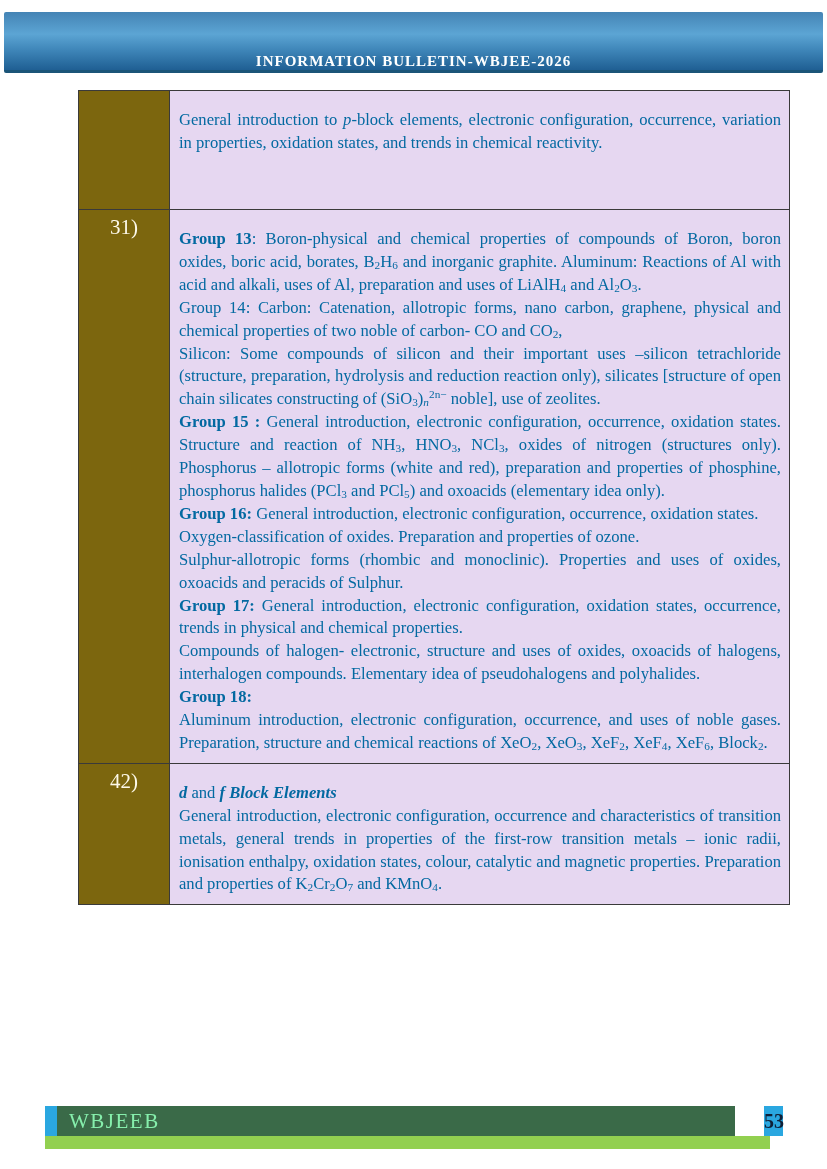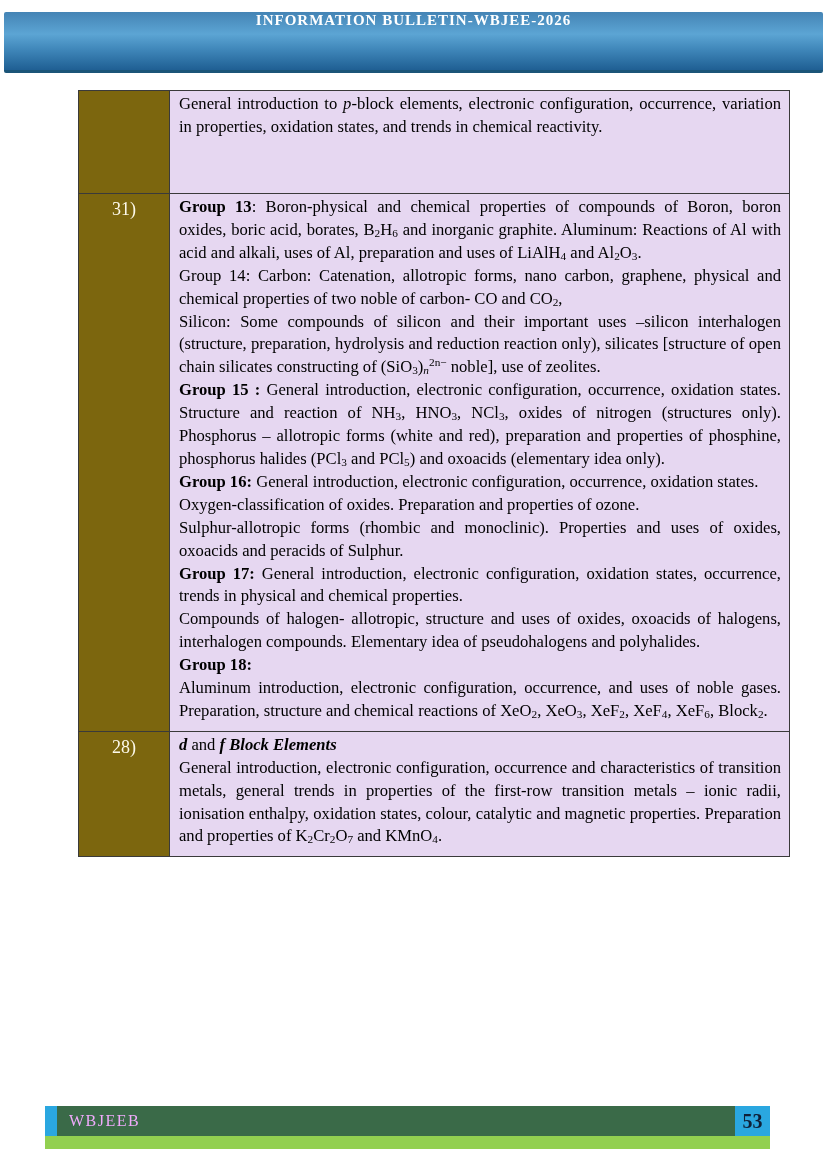--- a/index.html
+++ b/index.html
@@ -5,56 +5,56 @@
   html,body{margin:0;padding:0;background:#ffffff;}
   .page{
     position:relative;width:827px;height:1169px;background:#ffffff;overflow:hidden;
     font-family:"Liberation Serif","DejaVu Serif",serif;
   }
   
   .header{
     position:absolute;left:4px;top:12px;width:819px;height:58px;
     background:linear-gradient(180deg,#4484b5 0%,#5ca5d4 38%,#3c83b6 68%,#1f5f93 100%);
     border-bottom:3px solid #1b5578;border-radius:2px;
-    display:flex;align-items:flex-start;justify-content:center;
+    display:flex;align-items:flex-end;justify-content:center;
   }
   .header-title{
     color:#ffffff;font-size:15px;font-weight:bold;letter-spacing:1px;
   }
   
   table.syllabus{
     position:absolute;left:78px;top:90px;width:690px;
     border-collapse:collapse;table-layout:fixed;
   }
   table.syllabus td{border:1px solid #3a3a3a;vertical-align:top;}
   td.num-cell{
     width:88px;background:#7c660e;color:#fdf9ea;
-    text-align:center;font-size:18px;padding-top:5px;
+    text-align:center;font-size:21px;padding-top:5px;
   }
   td.content-cell{
-    width:602px;background:#e6d7f1;color:#000000;
-    padding:2px 8px 8px 9px;
+    width:602px;background:#e6d7f1;color:#0369a1;
+    padding:18px 8px 8px 9px;
     margin-top:36px;
   }
   td.content-cell p{
     margin:0;text-align:justify;font-size:16.6px;line-height:22.9px;
   }
   tbody tr:first-child td{height:92px;}
   sub,sup{font-size:0.68em;line-height:0;}
   sub{vertical-align:-0.22em;}
   sup{vertical-align:0.5em;}
   
   .footer-green{
     position:absolute;left:45px;top:1106px;width:690px;height:30px;
     background:#3a6a48;display:flex;align-items:center;
   }
   .footer-accent{width:12px;height:30px;background:#2aa7e0;margin-right:12px;}
-  .footer-brand{color:#f0abfc;font-size:16px;letter-spacing:1.5px;}
+  .footer-brand{color:#86efac;font-size:21px;letter-spacing:1.5px;}
   .page-num{
-    position:absolute;left:735px;top:1106px;width:35px;height:30px;
+    position:absolute;left:764px;top:1106px;width:19px;height:30px;
     background:#2aa7e0;color:#0f2038;font-weight:bold;font-size:20px;
     text-align:center;line-height:30px;
   }
   .footer-lime{
     position:absolute;left:45px;top:1136px;width:725px;height:13px;background:#92d050;
   }
 </style>
 </head>
 <body>
 
@@ -70,33 +70,33 @@
           <td class="num-cell"></td>
           <td class="content-cell">
             <p><span>General introduction to </span><span style="font-style: italic;">p</span><span>-block elements, electronic configuration, occurrence, variation in properties, oxidation states, and trends in chemical reactivity.</span></p>
           </td>
         </tr>
         <tr>
           <td class="num-cell">31)</td>
           <td class="content-cell">
             <p><span style="font-weight: bold;">Group 13</span><span>: Boron-physical and chemical properties of compounds of Boron, boron oxides, boric acid, borates, B</span><sub>2</sub><span>H</span><sub>6</sub><span> and inorganic graphite. Aluminum: Reactions of Al with acid and alkali, uses of Al, preparation and uses of LiAlH</span><sub>4</sub><span> and Al</span><sub>2</sub><span>O</span><sub>3</sub><span>.</span></p>
             <p><span style="font-weight: normal;">Group 14:</span><span> Carbon: Catenation, allotropic forms, nano carbon, graphene, physical and chemical properties of two noble of carbon- CO and CO</span><sub>2</sub><span>,</span></p>
-            <p><span>Silicon: Some compounds of silicon and their important uses –silicon interhalogen (structure, preparation, hydrolysis and reduction reaction only), silicates [structure of open chain silicates constructing of (SiO</span><sub>3</sub><span>)</span><sub style="font-style: italic;">n</sub><sup>2n−</sup><span> noble], use of zeolites.</span></p>
+            <p><span>Silicon: Some compounds of silicon and their important uses –silicon tetrachloride (structure, preparation, hydrolysis and reduction reaction only), silicates [structure of open chain silicates constructing of (SiO</span><sub>3</sub><span>)</span><sub style="font-style: italic;">n</sub><sup>2n−</sup><span> noble], use of zeolites.</span></p>
             <p><span style="font-weight: bold;">Group 15 :</span><span> General introduction, electronic configuration, occurrence, oxidation states. Structure and reaction of NH</span><sub>3</sub><span>, HNO</span><sub>3</sub><span>, NCl</span><sub>3</sub><span>, oxides of nitrogen (structures only). Phosphorus – allotropic forms (white and red), preparation and properties of phosphine, phosphorus halides (PCl</span><sub>3</sub><span> and PCl</span><sub>5</sub><span>) and oxoacids (elementary idea only).</span></p>
             <p><span style="font-weight: bold;">Group 16:</span><span> General introduction, electronic configuration, occurrence, oxidation states.</span></p>
             <p><span>Oxygen-classification of oxides. Preparation and properties of ozone.</span></p>
             <p><span>Sulphur-allotropic forms (rhombic and monoclinic). Properties and uses of oxides, oxoacids and peracids of Sulphur.</span></p>
             <p><span style="font-weight: bold;">Group 17:</span><span> General introduction, electronic configuration, oxidation states, occurrence, trends in physical and chemical properties.</span></p>
-            <p><span>Compounds of halogen- allotropic, structure and uses of oxides, oxoacids of halogens, interhalogen compounds. Elementary idea of pseudohalogens and polyhalides.</span></p>
+            <p><span>Compounds of halogen- electronic, structure and uses of oxides, oxoacids of halogens, interhalogen compounds. Elementary idea of pseudohalogens and polyhalides.</span></p>
             <p><span style="font-weight: bold;">Group 18:</span></p>
             <p><span>Aluminum introduction, electronic configuration, occurrence, and uses of noble gases. Preparation, structure and chemical reactions of XeO</span><sub>2</sub><span>, XeO</span><sub>3</sub><span>, XeF</span><sub>2</sub><span>, XeF</span><sub>4</sub><span>, XeF</span><sub>6</sub><span>, Block</span><sub>2</sub><span>.</span></p>
           </td>
         </tr>
         <tr>
-          <td class="num-cell">28)</td>
+          <td class="num-cell">42)</td>
           <td class="content-cell">
             <p><span style="font-weight: bold; font-style: italic;">d</span><span style="font-weight: normal;"> and </span><span style="font-weight: bold; font-style: italic;">f</span><span style="font-weight: bold; font-style: italic;"> Block Elements</span></p>
             <p><span>General introduction, electronic configuration, occurrence and characteristics of transition metals, general trends in properties of the first-row transition metals – ionic radii, ionisation enthalpy, oxidation states, colour, catalytic and magnetic properties.  Preparation and properties of K</span><sub>2</sub><span>Cr</span><sub>2</sub><span>O</span><sub>7</sub><span> and KMnO</span><sub>4</sub><span>.</span></p>
           </td>
         </tr>
       </tbody>
   </table>
 
   <div class="footer-green">
     <span class="footer-accent"></span>

